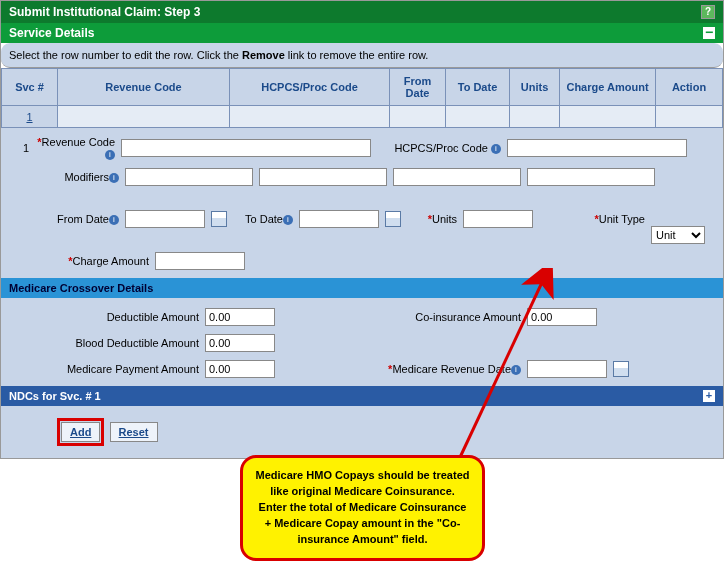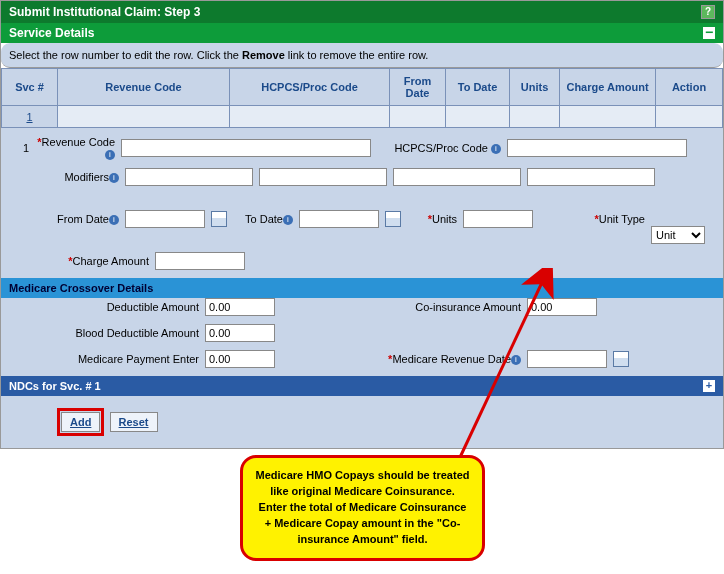--- a/index.html
+++ b/index.html
@@ -15,21 +15,21 @@
   table.grid td { border: 1px solid #7a91b8; padding: 4px; height: 22px; background: #e5ecf5; }
   .row1 td:first-child { color: #1b4a8a; text-decoration: underline; text-align: center; background: #c8d5e8; }
   .formarea { background: #c8d5e8; padding: 8px 8px 0 8px; }
   .formrow { display: flex; align-items: center; margin-bottom: 8px; gap: 6px; }
   .lbl { text-align: right; font-size: 11px; color: #000; }
   .req { color: #c00; font-weight: bold; }
   .info-icon { display: inline-block; width: 10px; height: 10px; border-radius: 50%; background: #3b6fb5; color: #fff; font-size: 8px; text-align: center; line-height: 10px; font-style: normal; vertical-align: middle; }
   input.txt { border: 1px solid #888; font-size: 11px; padding: 1px 3px; height: 18px; background: #fff; }
   select.sel { border: 1px solid #888; font-size: 11px; height: 18px; background: #fff; margin-top: 32px; }
   .cal-icon { display: inline-block; width: 16px; height: 16px; border: 1px solid #5a7aa5; background: linear-gradient(#fff 40%, #d0deef 40%); vertical-align: middle; }
-  .crossover-hdr { background: #2a93d6; color: #003; font-weight: bold; padding: 4px 8px; margin: 6px -8px 0 -8px; font-size: 11px; }
+  .crossover-hdr { background: #2a93d6; color: #003; font-weight: bold; padding: 4px 8px; margin: 6px -8px 10px -8px; font-size: 11px; }
   .ndc-hdr { background: #2a5ba4; color: #fff; font-weight: bold; padding: 4px 8px; margin: 6px -8px 0 -8px; display: flex; justify-content: space-between; align-items: center; font-size: 11px; }
   .ndc-hdr .expand { width: 12px; height: 12px; background: #fff; color: #2a5ba4; text-align: center; line-height: 10px; font-weight: bold; }
   .btnrow { background: #c8d5e8; padding: 16px 0 16px 60px; }
   .btn { display: inline-block; border: 1px solid #888; background: #eef3fa; padding: 3px 8px; color: #1b4a8a; text-decoration: underline; font-weight: bold; font-size: 11px; }
   .btn.add { outline: 3px solid #d90000; outline-offset: 1px; }
 
   .callout { position: absolute; left: 240px; top: 455px; width: 245px; background: #fff200; border: 3px solid #d90000; border-radius: 16px; padding: 10px 12px; text-align: center; font-weight: bold; font-size: 11px; color: #000; line-height: 1.45; }
   .arrow-svg { position: absolute; left: 445px; top: 268px; pointer-events: none; }
   .container { position: relative; width: 724px; height: 574px; }
 </style>
@@ -114,21 +114,21 @@
       <span class="lbl" style="width:190px">Deductible Amount</span>
       <input class="txt" style="width: 70px;" value="0.00">
       <span class="lbl" style="width:240px">Co-insurance Amount</span>
       <input class="txt" style="width: 70px;" value="0.00">
     </div>
     <div class="formrow">
       <span class="lbl" style="width:190px">Blood Deductible Amount</span>
       <input class="txt" style="width: 70px;" value="0.00">
     </div>
     <div class="formrow">
-      <span class="lbl" style="width:190px">Medicare Payment Enter</span>
+      <span class="lbl" style="width:190px">Medicare Payment Amount</span>
       <input class="txt" style="width: 70px;" value="0.00">
       <span class="lbl" style="width:240px"><span class="req">*</span><span>Medicare Revenue Date</span><i class="info-icon">i</i></span>
       <input class="txt" style="width: 80px;">
       <span class="cal-icon"></span>
     </div>
 
     <div class="ndc-hdr">
       <span>NDCs for Svc. # 1</span>
       <span class="expand">+</span>
     </div>

